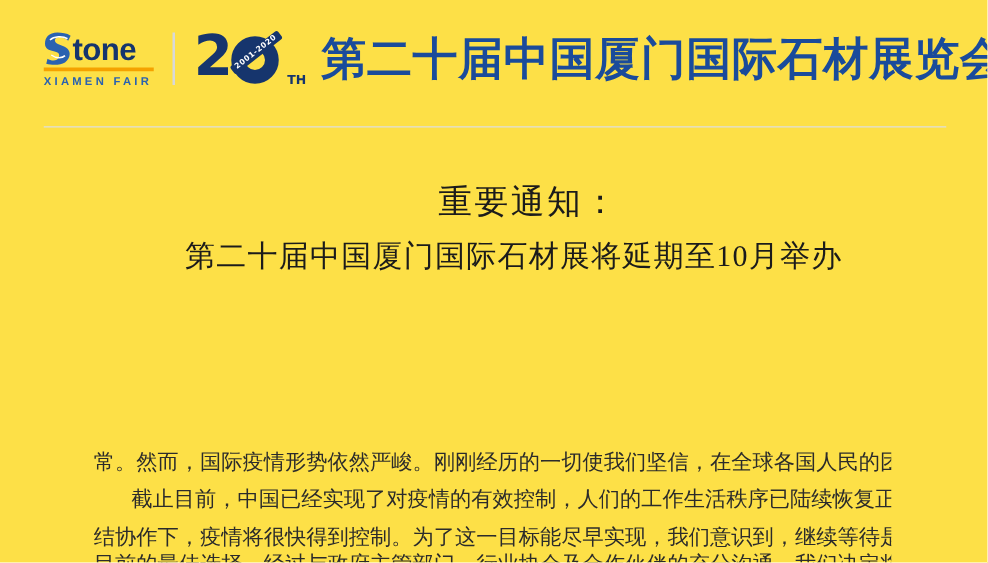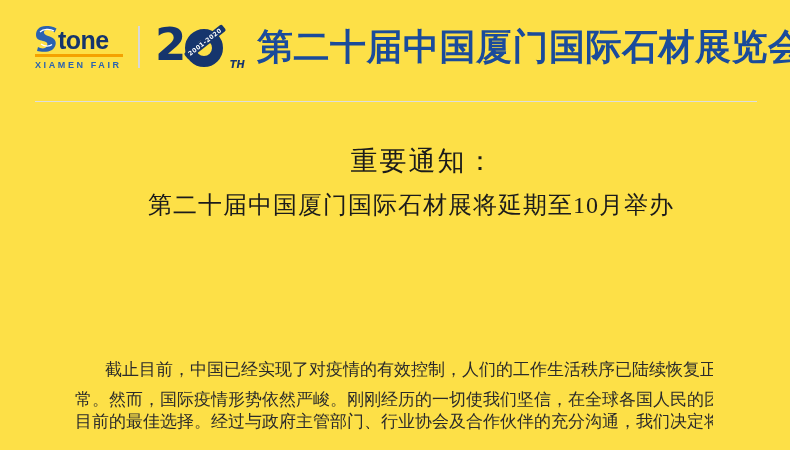--- a/index.html
+++ b/index.html
@@ -54,21 +54,21 @@
     position: absolute; left: 26px; top: 16px;
     width: 48px; text-align: center;
     background: #16356D; color: #ffffff;
     font-size: 6px; line-height: 8px; font-weight: 700;
     letter-spacing: 0.5px;
     transform: rotate(-38deg);
     border-radius: 2px;
   }
   .anniv-th {
     position: absolute; right: -4px; bottom: 2px;
-    font-size: 10px; font-weight: 800; color: #16356D; font-style: italic;
+    font-size: 10px; font-weight: 800; color: #16356D;
   }
   .fair-title {
     font-family: "Liberation Sans", "DejaVu Sans", sans-serif;
     font-size: 36px; font-weight: 700; color: #1A4B9B;
     letter-spacing: 0.5px; white-space: nowrap;
     margin-left: 16px;
   }
   .header-rule {
     position: absolute; top: 101px; left: 35px;
     width: 722px; height: 1px; background: #DEDEDE;
@@ -137,18 +137,19 @@
   </div>
 
   <div class="header-rule"></div>
 
   <div class="notice-heading">重要通知：</div>
 
   <div class="notice-subheading">第二十届中国厦门国际石材展将延期至10月举办</div>
 
 
   <div class="para">
+    <div class="pline">常。然而，国际疫情形势依然严峻。刚刚经历的一切使我们坚信，在全球各国人民的团</div>
     <div class="pline indent">截止目前，中国已经实现了对疫情的有效控制，人们的工作生活秩序已陆续恢复正</div>
-    <div class="pline">常。然而，国际疫情形势依然严峻。刚刚经历的一切使我们坚信，在全球各国人民的团</div>
+    <div class="pline">结协作下，疫情将很快得到控制。为了这一目标能尽早实现，我们意识到，继续等待是</div>
     <div class="pline clipped">目前的最佳选择。经过与政府主管部门、行业协会及合作伙伴的充分沟通，我们决定将</div>
   </div>
 
 </div>
 
 </body></html>

